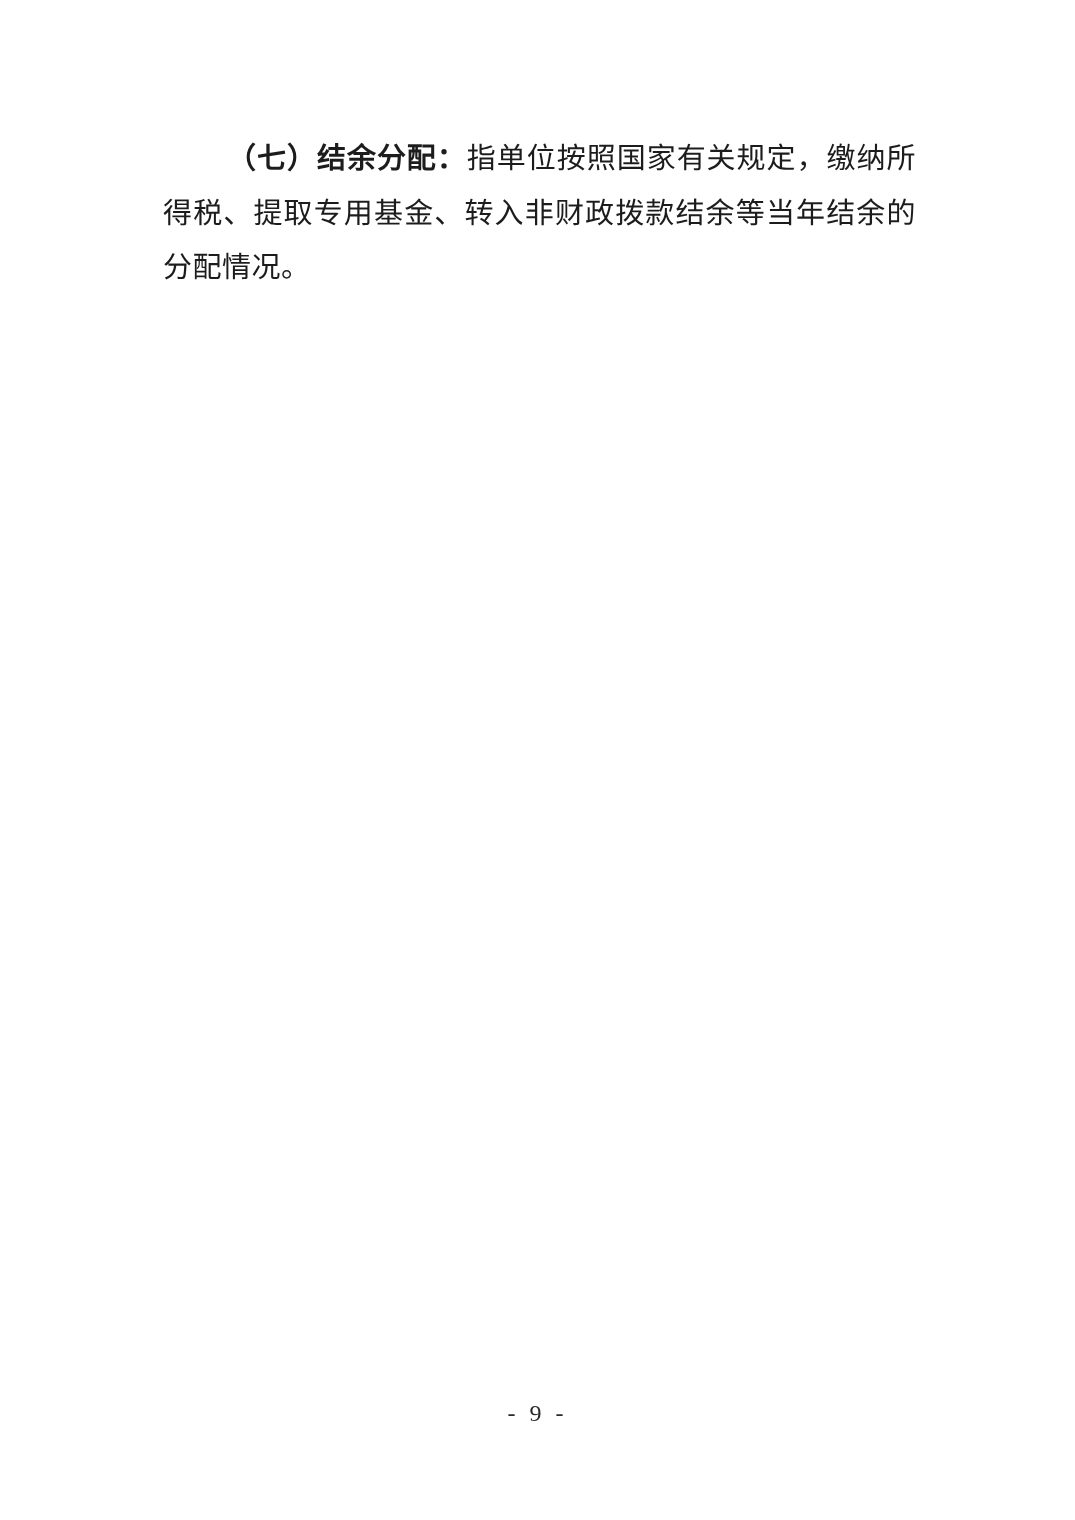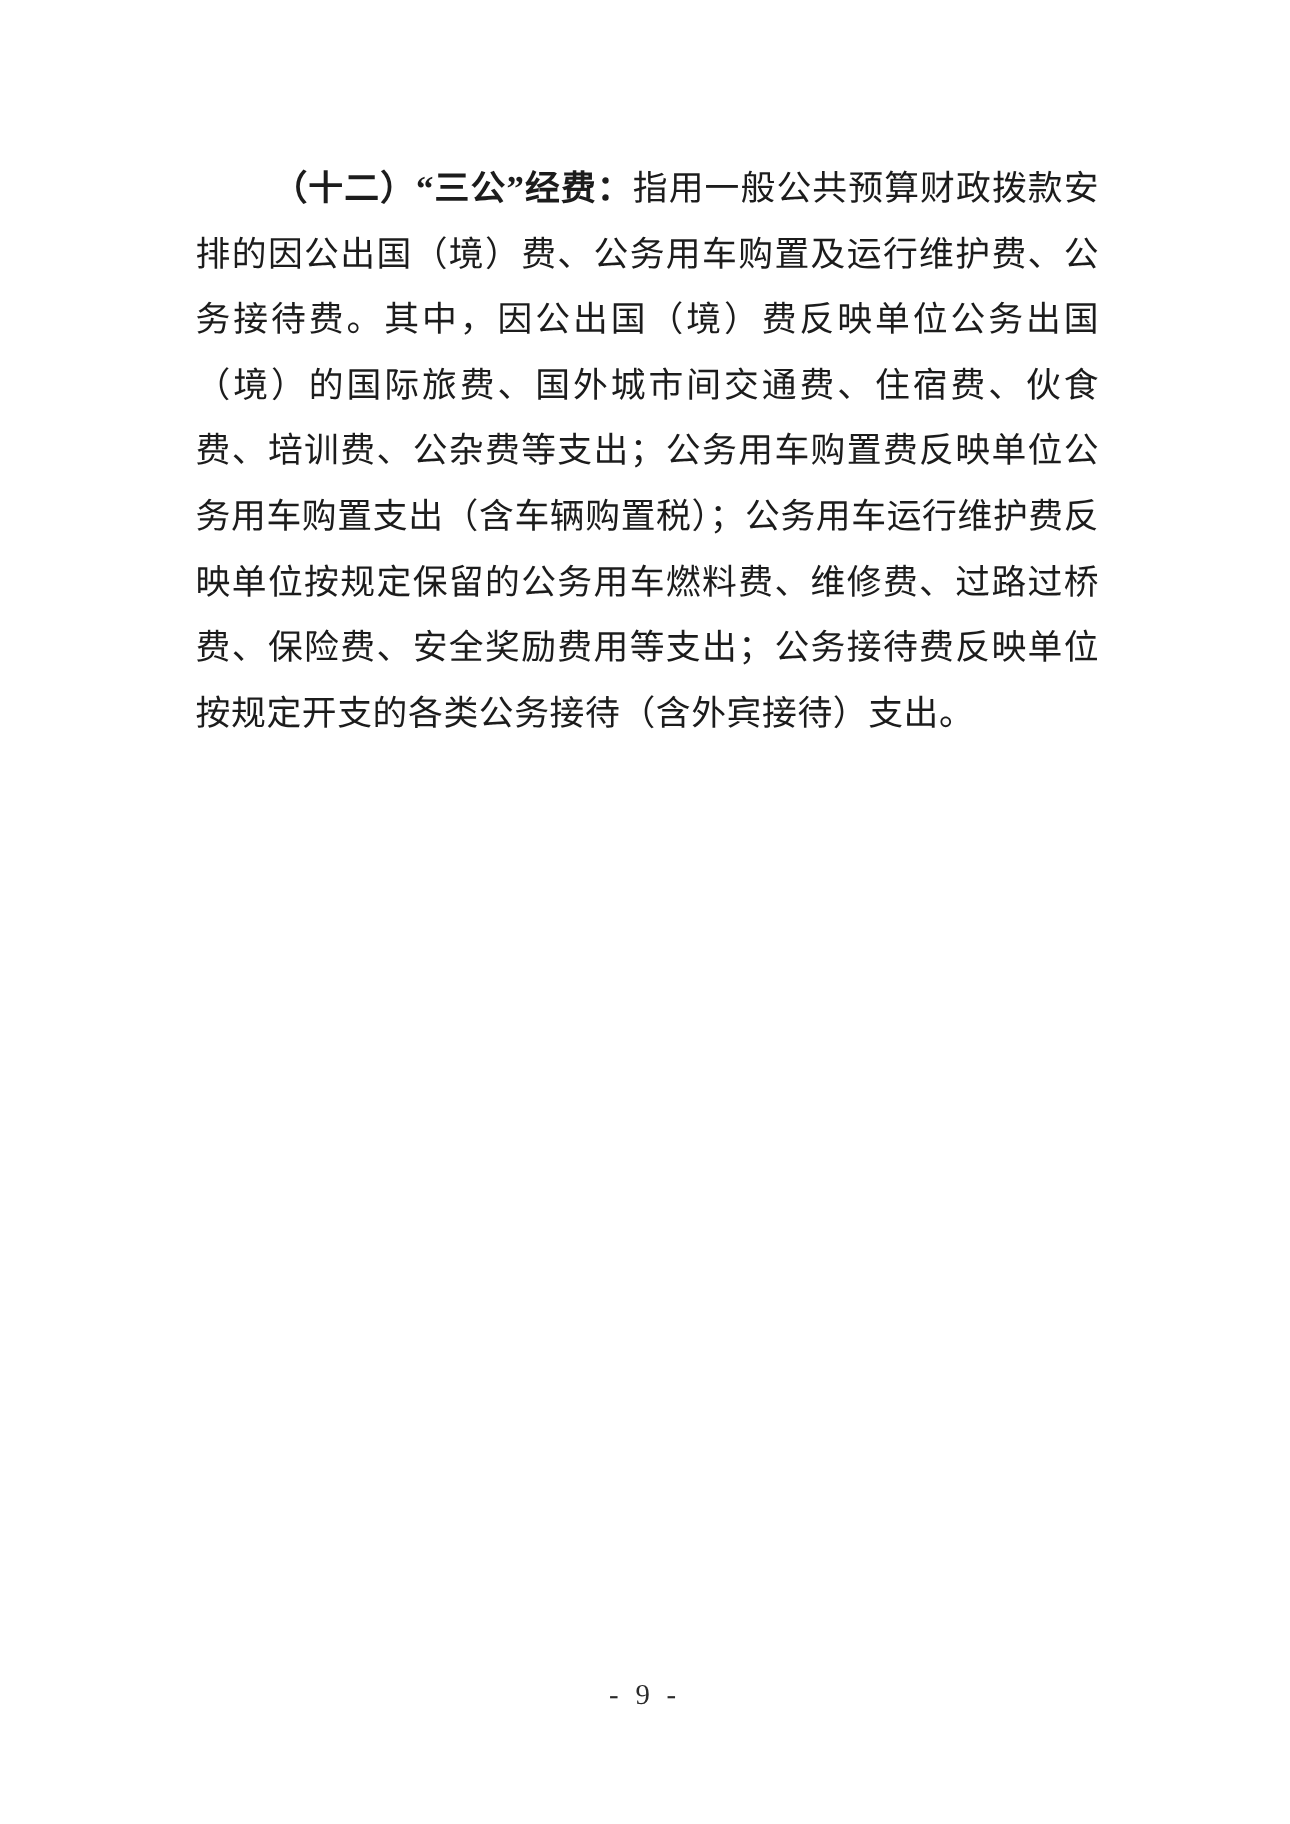--- a/index.html
+++ b/index.html
@@ -47,24 +47,24 @@
     color: #2a2a2a;
   }
 </style>
 </head>
 <body>
 
 <div class="page">
 
   <div class="content">
 
+    <p><span class="sec-heading">（七）结余分配：</span><span>指单位按照国家有关规定，缴纳所得税、提取专用基金、转入非财政拨款结余等当年结余的分配情况。</span></p>
 
 
 
 
 
-    <p><span class="sec-heading">（十二）“三公”经费：</span><span>指用一般公共预算财政拨款安排的因公出国（境）费、公务用车购置及运行维护费、公务接待费。其中，因公出国（境）费反映单位公务出国（境）的国际旅费、国外城市间交通费、住宿费、伙食费、培训费、公杂费等支出；公务用车购置费反映单位公务用车购置支出（含车辆购置税）；公务用车运行维护费反映单位按规定保留的公务用车燃料费、维修费、过路过桥费、保险费、安全奖励费用等支出；公务接待费反映单位按规定开支的各类公务接待（含外宾接待）支出。</span></p>
 
   </div>
 
   <div class="page-number">- 9 -</div>
 
 </div>
 
 </body></html>

